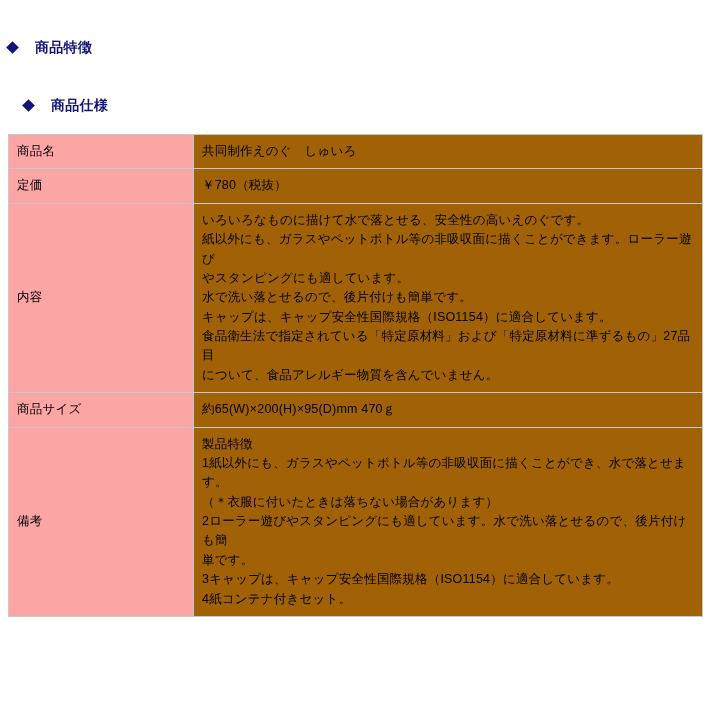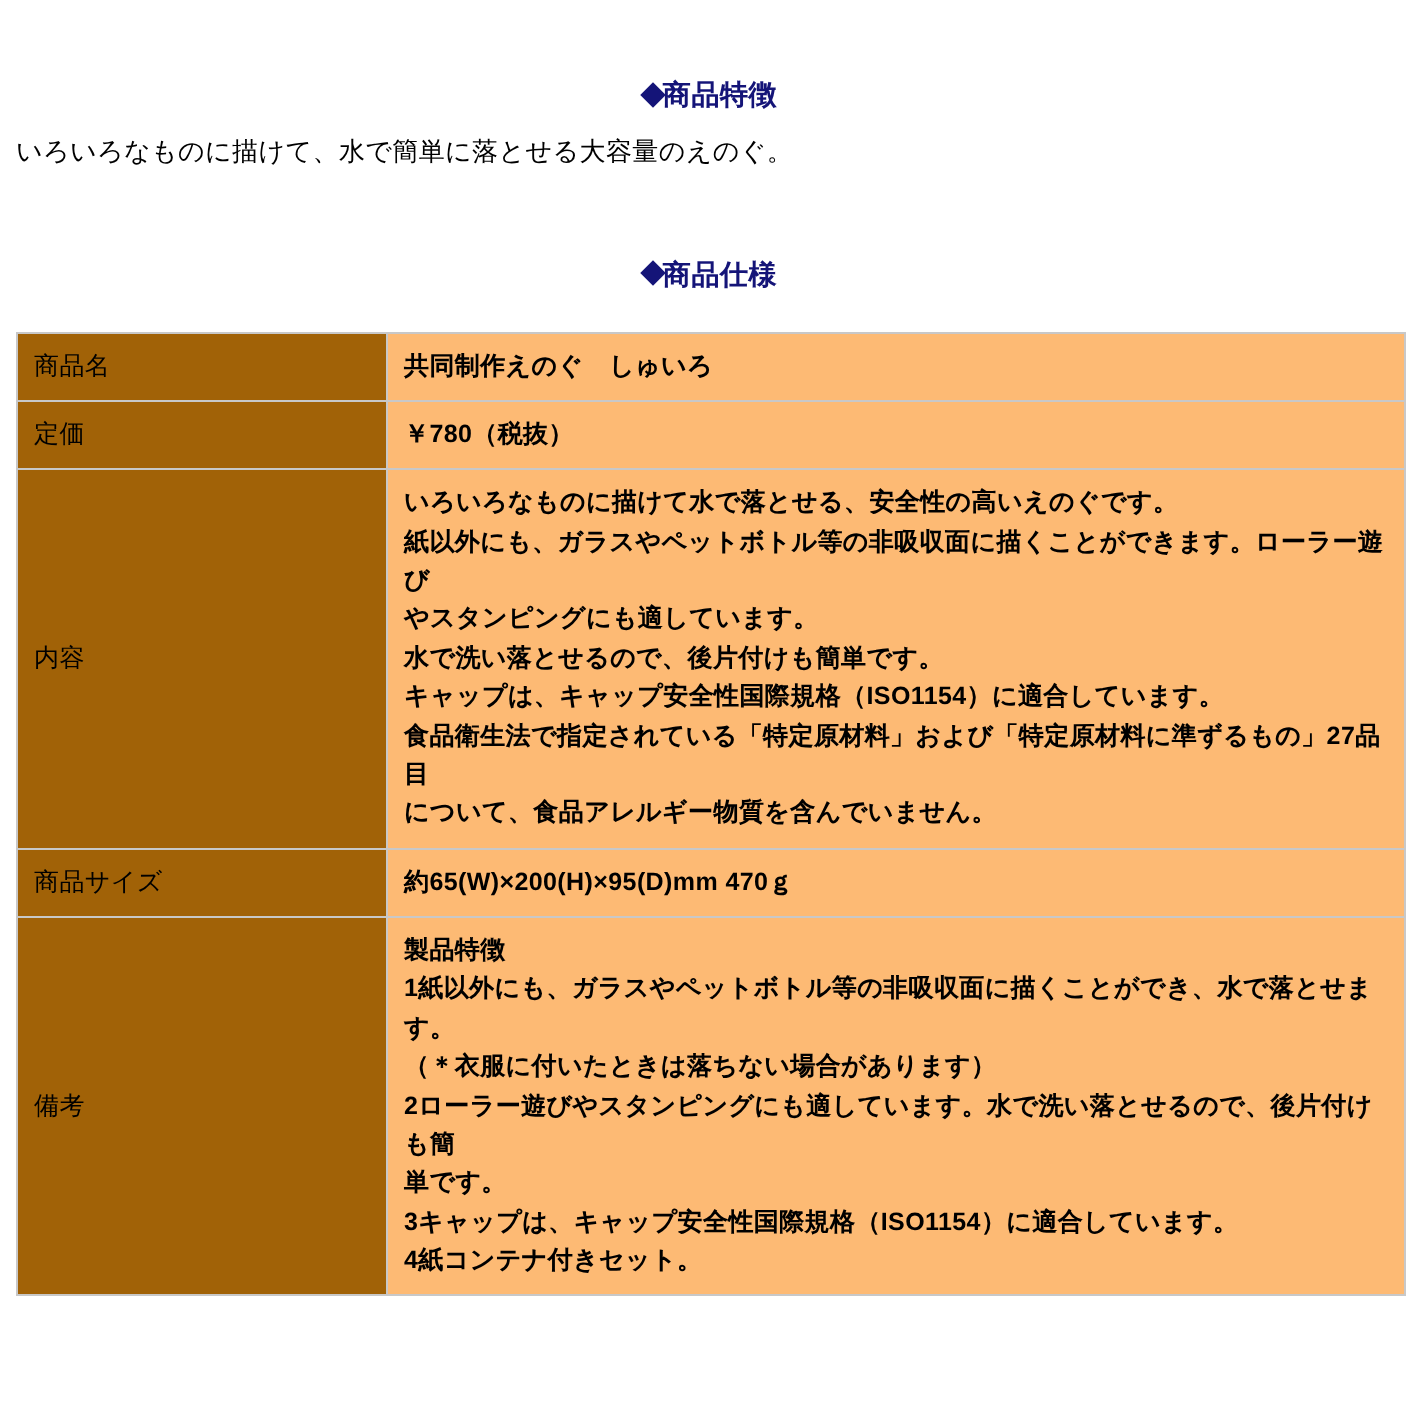--- a/index.html
+++ b/index.html
@@ -19,26 +19,25 @@
     height: 711px;
     box-sizing: border-box;
     padding: 0 8px;
     position: relative;
   }
 
   
   .section-heading {
     display: flex;
     align-items: center;
-    gap: 0;
+    gap: 18px;
     font-size: 14px;
     font-weight: bold;
     color: #141478;
     letter-spacing: 0.3px;
-    justify-content: center;
   }
   .heading-1 { margin: 0; padding-top: 40px; }
   .heading-2 { margin: 16px; padding-top: 28px; padding-bottom: 6px; }
   .diamond-icon {
     display: inline-block;
     width: 9px;
     height: 9px;
     background: #141478;
     transform: rotate(45deg);
     flex: none;
@@ -70,42 +69,40 @@
   }
   .spec-table td {
     border: 1px solid #c8c8c8;
     vertical-align: middle;
     padding: 7px 8px;
     line-height: 1.55;
     letter-spacing: 0.2px;
   }
   .spec-label {
     width: 168px;
-    background: #a16207;
+    background: #fca5a5;
     color: #000;
     white-space: nowrap;
   }
   .spec-value {
-    background: #fdba74;
+    background: #a16207;
     color: #000;
-    font-weight: bold;
   }
   .spec-value .line { display: block; }
 </style>
 </head>
 <body>
 
 <div class="page">
 
   <div class="section-heading heading-1">
     <span class="diamond-icon"></span>
     <span class="heading-text">商品特徴</span>
   </div>
 
-  <p class="feature-text">いろいろなものに描けて、水で簡単に落とせる大容量のえのぐ。</p>
 
   <div class="section-heading heading-2">
     <span class="diamond-icon"></span>
     <span class="heading-text">商品仕様</span>
   </div>
 
   <table class="spec-table">
     <tbody id="spec-body">
         <tr>
           <td class="spec-label">商品名</td>

